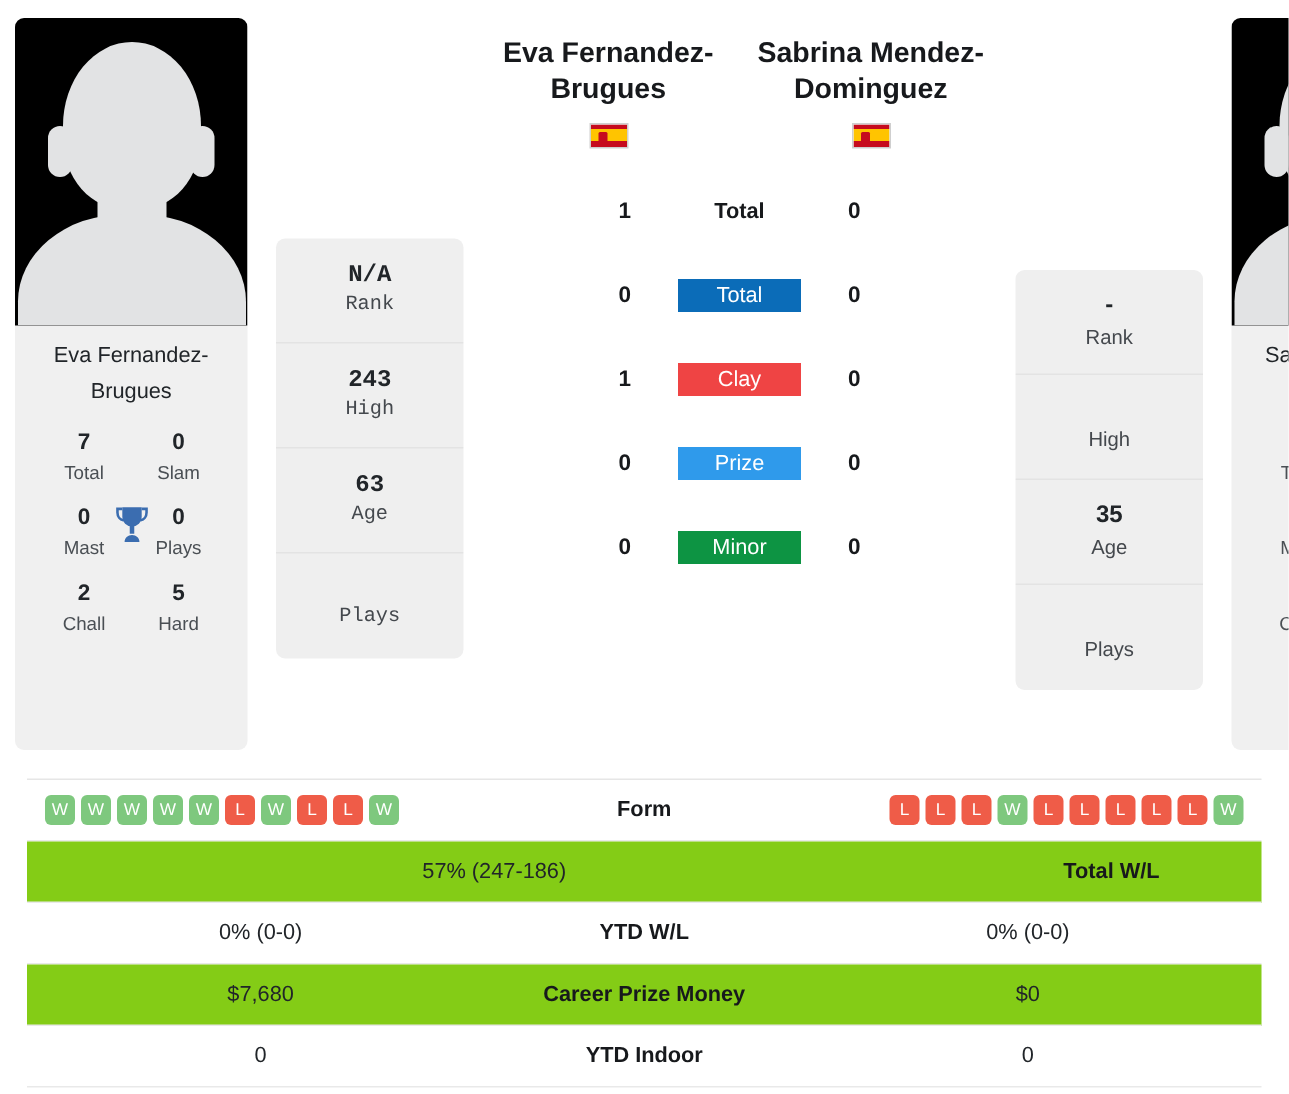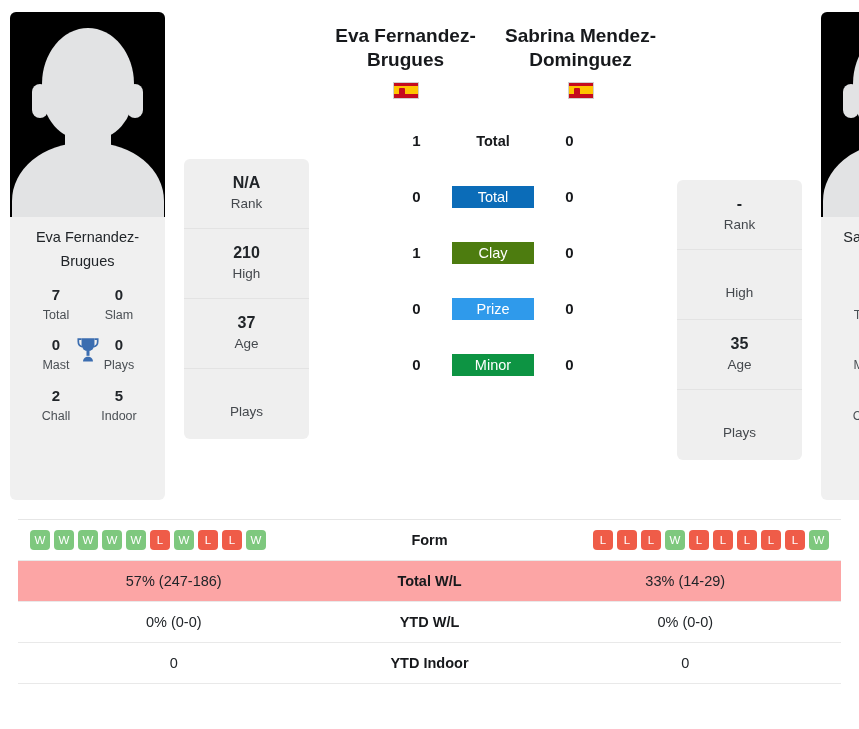--- a/index.html
+++ b/index.html
@@ -136,21 +136,21 @@
 
   
   .info-card {
     width: 125px;
     flex: 0 0 125px;
     background: #efefef;
     border-radius: 6px;
     overflow: hidden;
     margin: 0 9px;
   }
-  .info-card.left { margin-top: 147px; }
+  .info-card.left { margin-top: 147px; font-family: Liberation Mono, monospace; }
   .info-card.right { margin-top: 168px; }
 
   .info-cell {
     height: 70px;
     display: flex;
     flex-direction: column;
     align-items: center;
     justify-content: center;
     border-bottom: 1px solid #e3e3e3;
   }
@@ -255,21 +255,21 @@
     top: 519px;
     width: 823px;
     border-top: 1px solid #e6e6e6;
   }
   .stat-row {
     display: flex;
     align-items: center;
     height: 41px;
     border-bottom: 1px solid #e9e9e9;
   }
-  .stat-row.odd { background: #fca5a5; }
+  .stat-row.odd { background: #84cc16; }
   .stat-row.even { background: #ffffff; }
   .stat-side {
     flex: 1 1 0;
     display: flex;
     align-items: center;
     justify-content: center;
     font-size: 14.5px;
     color: #212529;
     padding: 0 6px;
   }
@@ -337,37 +337,37 @@
             <div class="titles-lbl">Plays</div>
           </div>
         </div>
         <div class="titles-row">
           <div class="titles-cell">
             <div class="titles-val">2</div>
             <div class="titles-lbl">Chall</div>
           </div>
           <div class="titles-cell">
             <div class="titles-val">5</div>
-            <div class="titles-lbl">Indoor</div>
+            <div class="titles-lbl">Hard</div>
           </div>
         </div>
       </div>
     </div>
 
     <div class="info-card left">
       <div class="info-cell">
         <div class="info-val">N/A</div>
         <div class="info-lbl">Rank</div>
       </div>
       <div class="info-cell">
-        <div class="info-val">210</div>
+        <div class="info-val">243</div>
         <div class="info-lbl">High</div>
       </div>
       <div class="info-cell">
-        <div class="info-val">37</div>
+        <div class="info-val">63</div>
         <div class="info-lbl">Age</div>
       </div>
       <div class="info-cell">
         <div class="info-val"></div>
         <div class="info-lbl">Plays</div>
       </div>
     </div>
 
     <div class="mid-col">
       <div class="mid-head">
@@ -397,21 +397,21 @@
           <div class="surf-badge plain">Total</div>
           <div class="surf-score">0</div>
         </div>
         <div class="surface-row">
           <div class="surf-score">0</div>
           <div class="surf-badge" style="background:#0b6cb8">Total</div>
           <div class="surf-score">0</div>
         </div>
         <div class="surface-row">
           <div class="surf-score">1</div>
-          <div class="surf-badge" style="background:#4d7c0f">Clay</div>
+          <div class="surf-badge" style="background:#ef4444">Clay</div>
           <div class="surf-score">0</div>
         </div>
         <div class="surface-row">
           <div class="surf-score">0</div>
           <div class="surf-badge" style="background:#2f9aeb">Prize</div>
           <div class="surf-score">0</div>
         </div>
         <div class="surface-row">
           <div class="surf-score">0</div>
           <div class="surf-badge" style="background:#0d9443">Minor</div>
@@ -504,29 +504,33 @@
             <div class="form-badge" style="background: rgb(239, 92, 72);">L</div>
             <div class="form-badge" style="background: rgb(239, 92, 72);">L</div>
             <div class="form-badge" style="background: rgb(126, 200, 126);">W</div>
           </div>
       </div>
     </div>
 
     <div class="stat-row odd">
       <div class="stat-side">57% (247-186)</div>
       <div class="stat-label">Total W/L</div>
-      <div class="stat-side">33% (14-29)</div>
     </div>
 
     <div class="stat-row even">
       <div class="stat-side">0% (0-0)</div>
       <div class="stat-label">YTD W/L</div>
       <div class="stat-side">0% (0-0)</div>
     </div>
 
+    <div class="stat-row odd">
+      <div class="stat-side">$7,680</div>
+      <div class="stat-label">Career Prize Money</div>
+      <div class="stat-side">$0</div>
+    </div>
 
     <div class="stat-row even">
       <div class="stat-side">0</div>
       <div class="stat-label">YTD Indoor</div>
       <div class="stat-side">0</div>
     </div>
 
   </div>
 
 </div>

